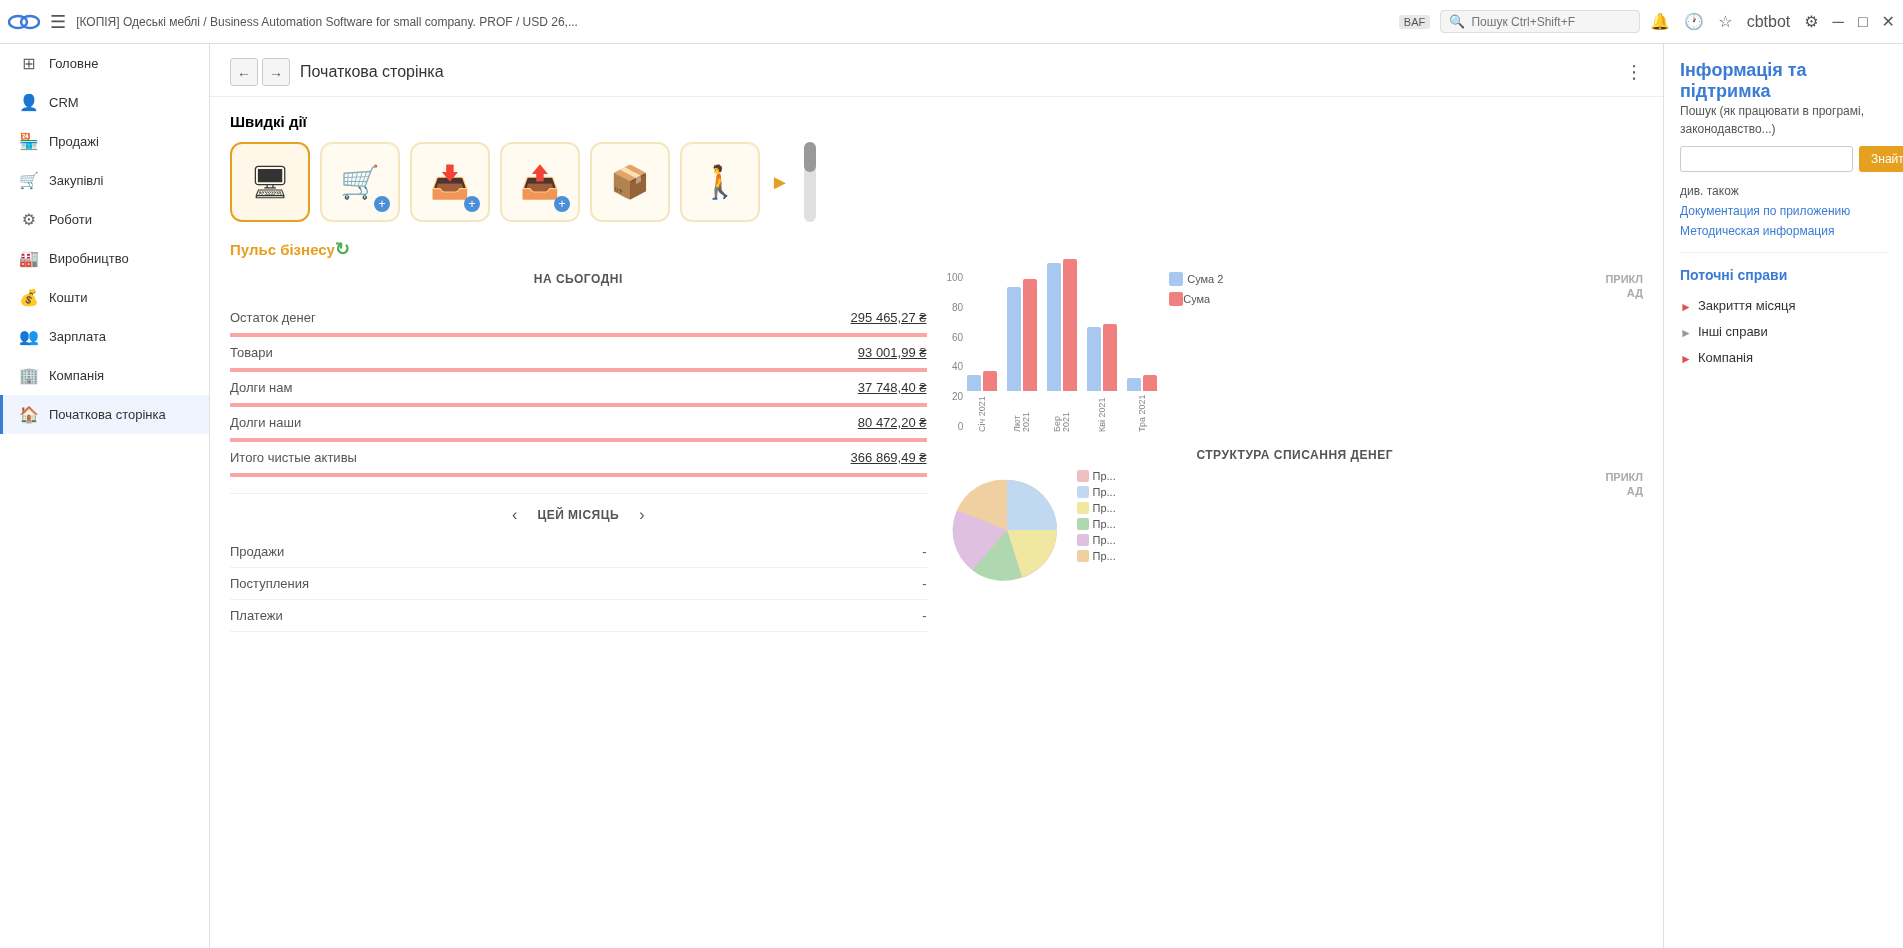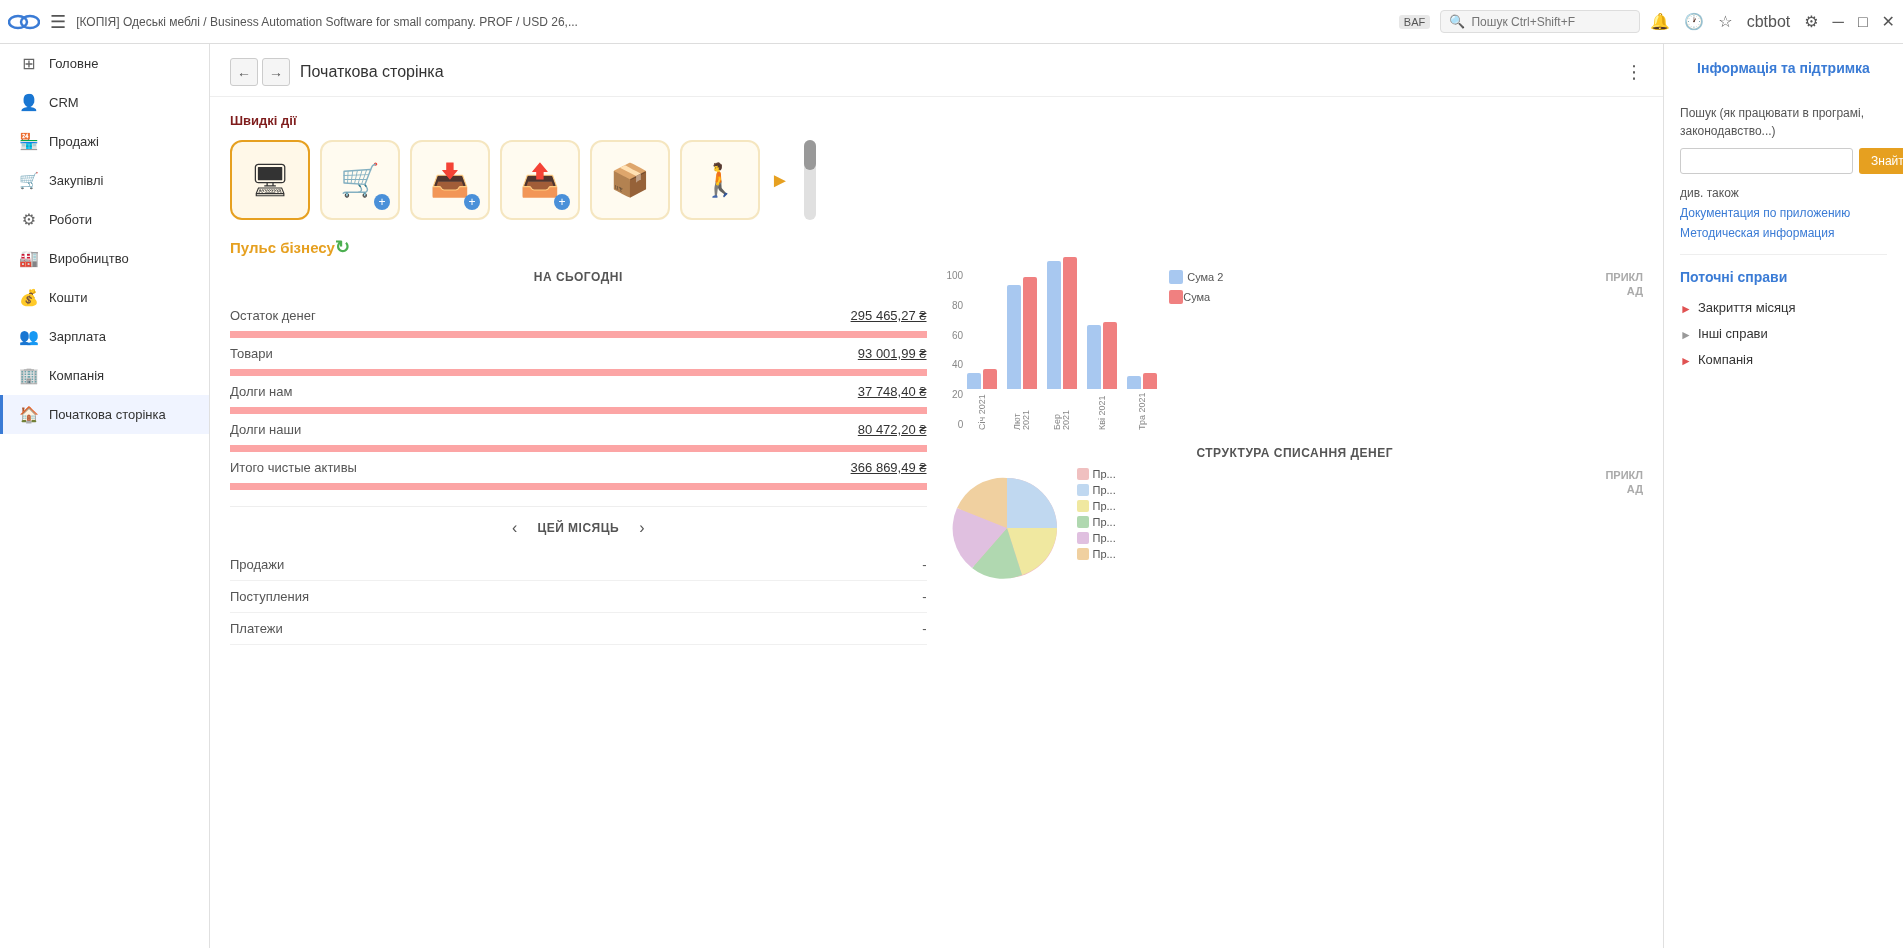--- a/index.html
+++ b/index.html
@@ -36,39 +36,39 @@
 
     
     .page-header { display: flex; align-items: center; gap: 10px; padding: 14px 20px 10px; border-bottom: 1px solid #eee; }
     .nav-arrows { display: flex; gap: 4px; }
     .nav-btn { width: 28px; height: 28px; border: 1px solid #ccc; background: #f5f5f5; border-radius: 3px; cursor: pointer; display: flex; align-items: center; justify-content: center; color: #555; font-size: 14px; }
     .page-title { font-size: 16px; color: #333; font-weight: 400; flex: 1; }
     .page-menu-icon { color: #555; cursor: pointer; font-size: 18px; }
 
     
     .section { padding: 16px 20px; }
-    .section-title { font-size: 13px; font-weight: 600; color: #7f1d1d; margin-bottom: 12px; }
+    .section-title { font-size: 15px; font-weight: 600; color: #000000; margin-bottom: 12px; }
     .quick-actions { display: flex; gap: 10px; align-items: center; position: relative; }
     .quick-action-item { width: 80px; height: 80px; border-radius: 12px; background: #fffbf0; display: flex; flex-direction: column; align-items: center; justify-content: center; cursor: pointer; border: 2px solid #f5e6c0; position: relative; }
     .quick-action-item.selected { border: 2px solid #e6a020; background: #fff8e8; }
     .quick-action-item .qa-icon { font-size: 32px; }
     .quick-action-item .qa-plus { position: absolute; bottom: 8px; right: 8px; background: #4a90d9; color: white; border-radius: 50%; width: 16px; height: 16px; font-size: 12px; display: flex; align-items: center; justify-content: center; }
     .qa-arrow { font-size: 20px; color: #e6a020; cursor: pointer; }
     .qa-scroll { width: 12px; background: #e0e0e0; border-radius: 6px; height: 80px; margin-left: 4px; position: relative; }
     .qa-scroll-thumb { width: 12px; height: 30px; background: #999; border-radius: 6px; position: absolute; top: 0; }
 
     
     .pulse-section { padding: 0 20px 16px; }
     .pulse-title { font-size: 15px; font-weight: 600; color: #e6a020; margin-bottom: 12px; display: flex; align-items: center; gap: 0; }
     .pulse-content { display: flex; gap: 20px; }
     .pulse-left { flex: 1; }
     .pulse-right { flex: 1; }
 
     .pulse-today-title { text-align: center; font-weight: 600; font-size: 12px; color: #555; margin-bottom: 16px; letter-spacing: 0.5px; }
-    .pulse-row { display: flex; justify-content: space-between; align-items: baseline; padding: 8px 0; border-bottom: 7px solid #fca5a5; }
+    .pulse-row { display: flex; justify-content: space-between; align-items: baseline; padding: 8px 0; border-bottom: 4px solid #fca5a5; }
     .pulse-row:last-child { border-bottom: none; }
     .pulse-row-label { color: #555; font-size: 13px; }
     .pulse-row-value { color: #333; font-size: 13px; text-decoration: underline; cursor: pointer; }
 
     .month-nav { display: flex; align-items: center; justify-content: center; gap: 20px; margin-top: 16px; padding-top: 12px; border-top: 1px solid #eee; }
     .month-nav-btn { color: #555; cursor: pointer; font-size: 16px; }
     .month-title { font-weight: 600; font-size: 12px; color: #555; letter-spacing: 0.5px; }
 
     .month-rows { margin-top: 12px; }
     .month-row { display: flex; justify-content: space-between; padding: 8px 0; border-bottom: 1px solid #f0f0f0; }
@@ -76,21 +76,21 @@
     .month-row-value { color: #555; }
 
     
     .chart-title { text-align: center; font-weight: 600; font-size: 12px; color: #555; margin-bottom: 8px; letter-spacing: 0.5px; }
     .chart-container { position: relative; }
 
     
     .refresh-icon { color: #4CAF50; font-size: 18px; cursor: pointer; }
 
     
-    .rp-title { font-size: 14px; font-weight: 600; color: #3a7bd5; margin-bottom: 28px; text-align: center; }
+    .rp-title { font-size: 18px; font-weight: 600; color: #3a7bd5; margin-bottom: 0; }
     .rp-desc { font-size: 12px; color: #555; margin-bottom: 8px; line-height: 1.5; }
     .rp-search-row { display: flex; gap: 6px; margin-bottom: 12px; }
     .rp-search-input { flex: 1; border: 1px solid #ccc; border-radius: 3px; padding: 5px 8px; font-size: 12px; outline: none; }
     .rp-search-btn { background: #e6a020; color: white; border: none; border-radius: 3px; padding: 5px 12px; font-size: 12px; cursor: pointer; }
     .rp-also { font-size: 12px; color: #555; margin-bottom: 6px; }
     .rp-link { color: #3a7bd5; font-size: 12px; cursor: pointer; text-decoration: none; display: block; margin-bottom: 6px; }
     .rp-divider { border: none; border-top: 1px solid #eee; margin: 14px 0; }
     .rp-affairs-title { font-size: 14px; font-weight: 600; color: #3a7bd5; margin-bottom: 10px; }
     .rp-affair-item { display: flex; align-items: flex-start; gap: 6px; padding: 5px 0; font-size: 13px; color: #333; cursor: pointer; }
     .affair-arrow-red { color: #e05252; font-size: 12px; margin-top: 2px; }

